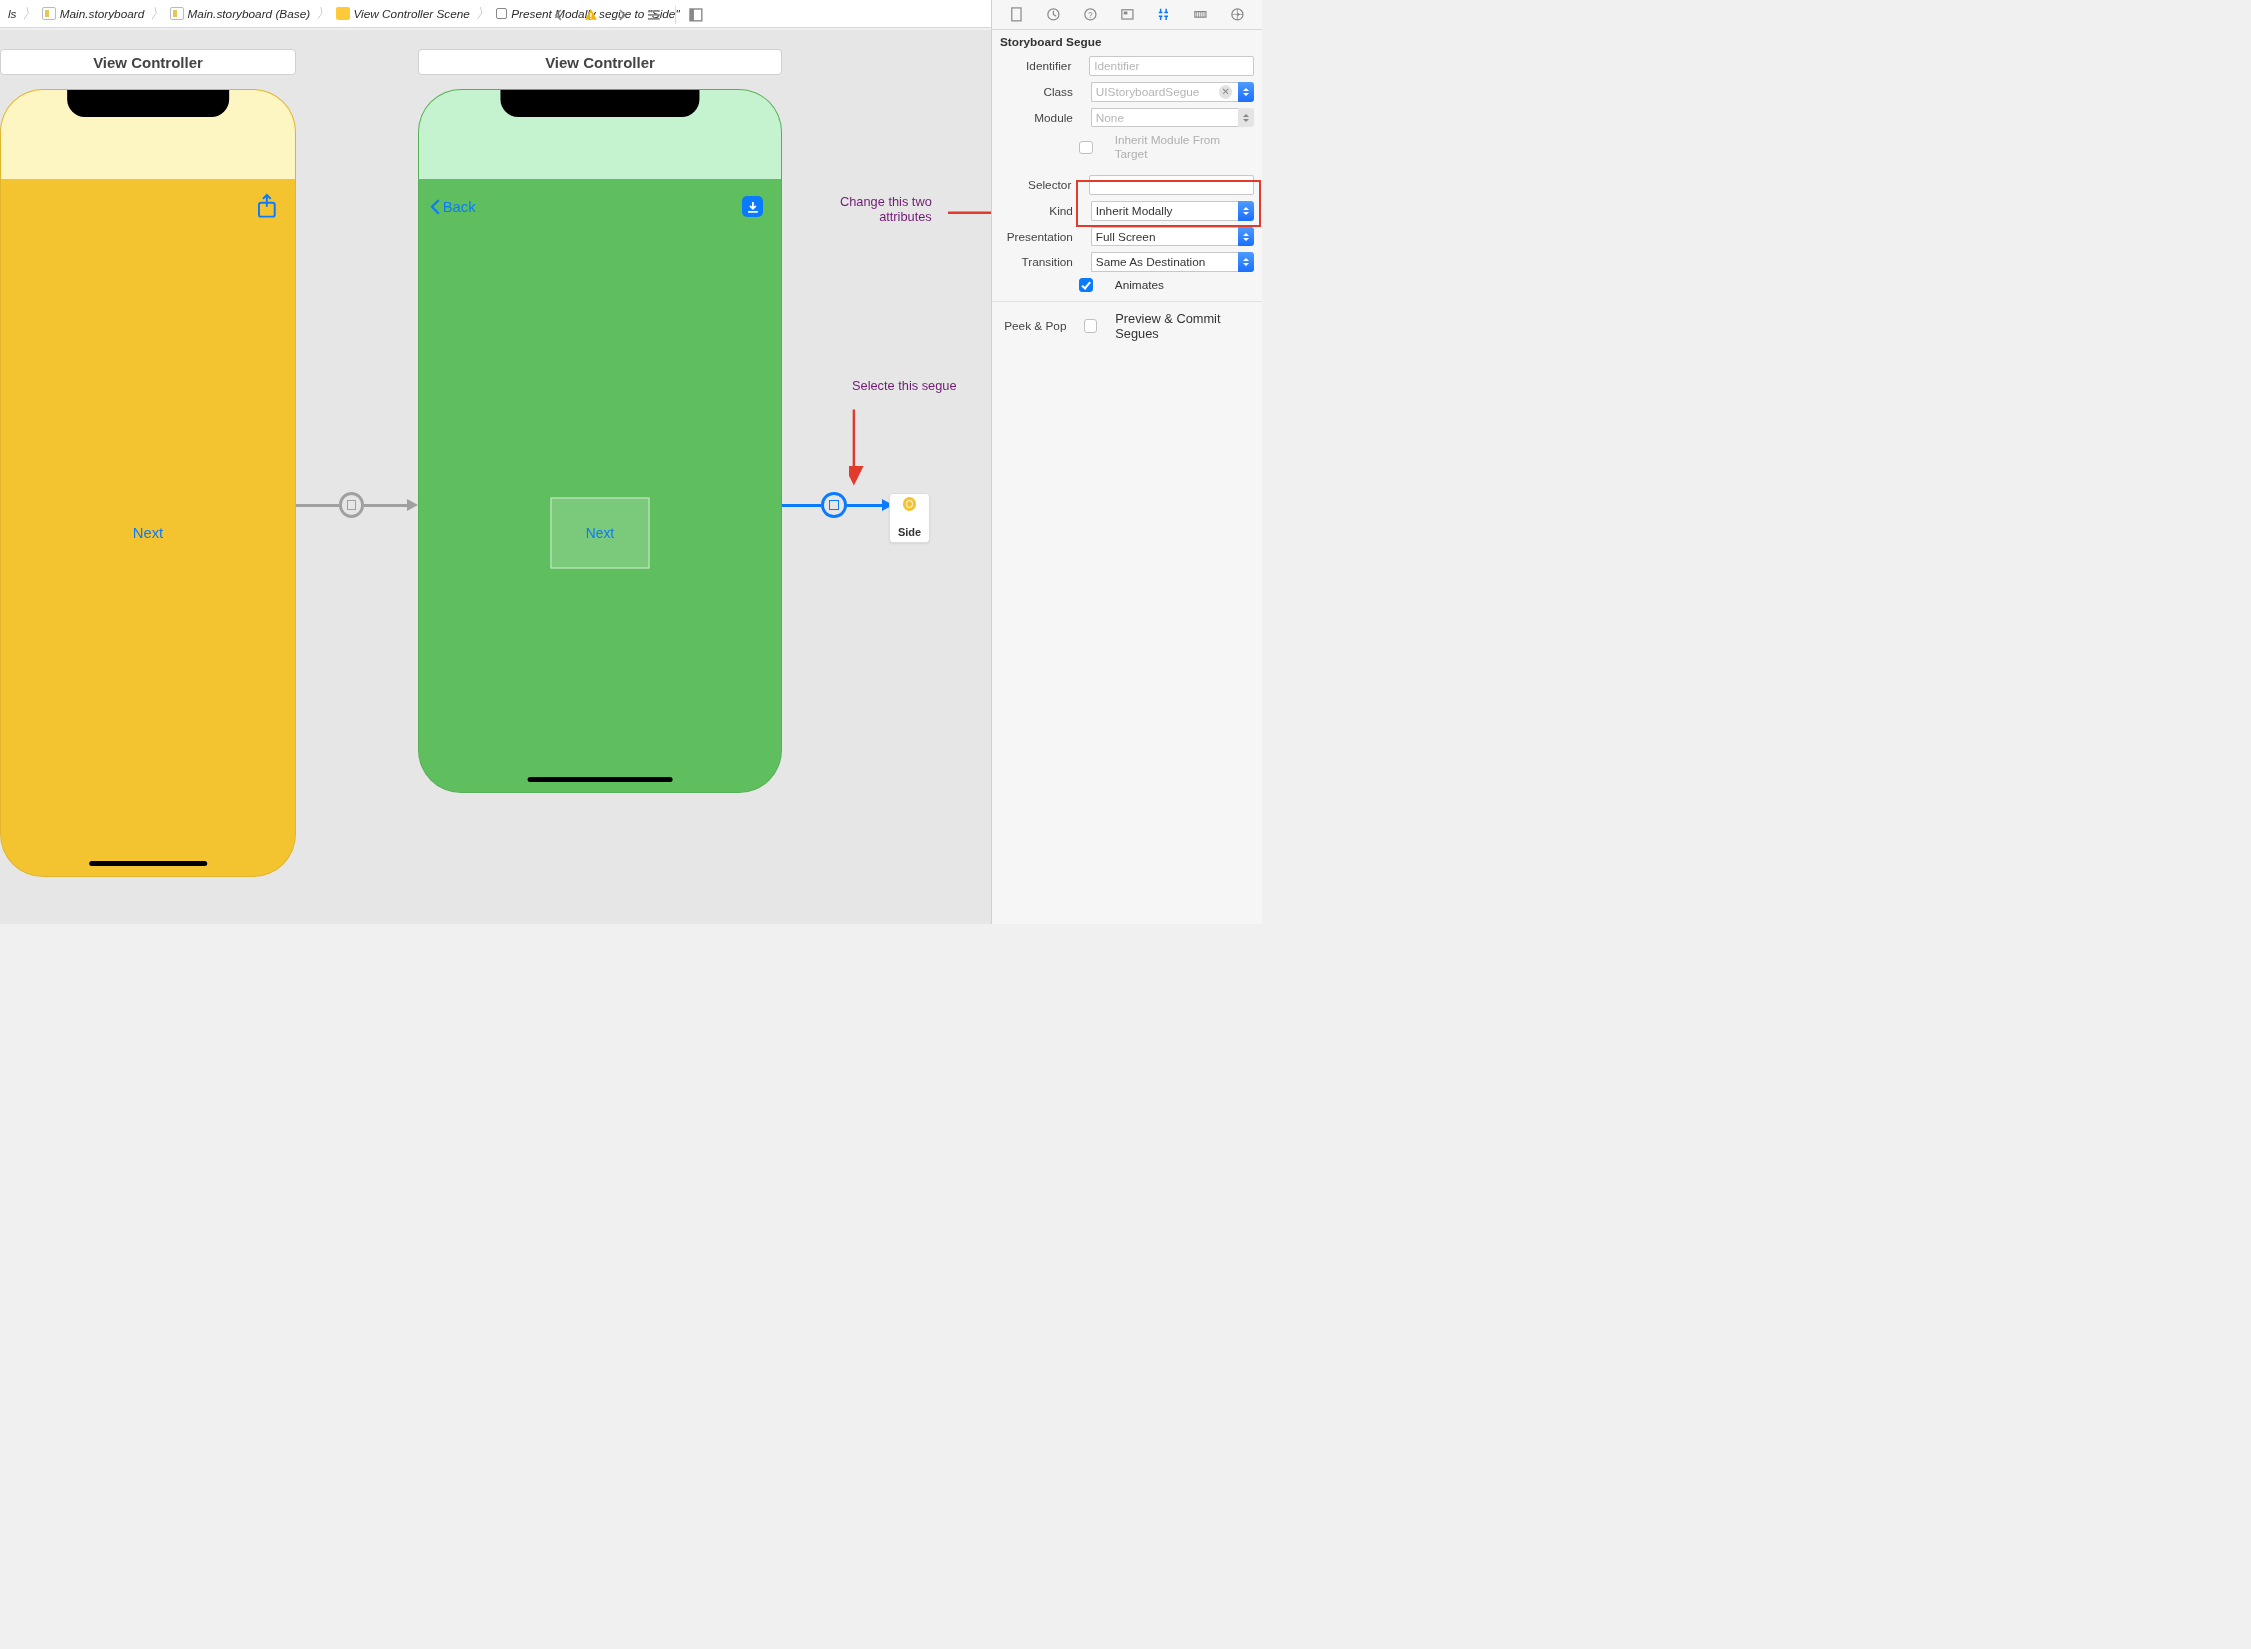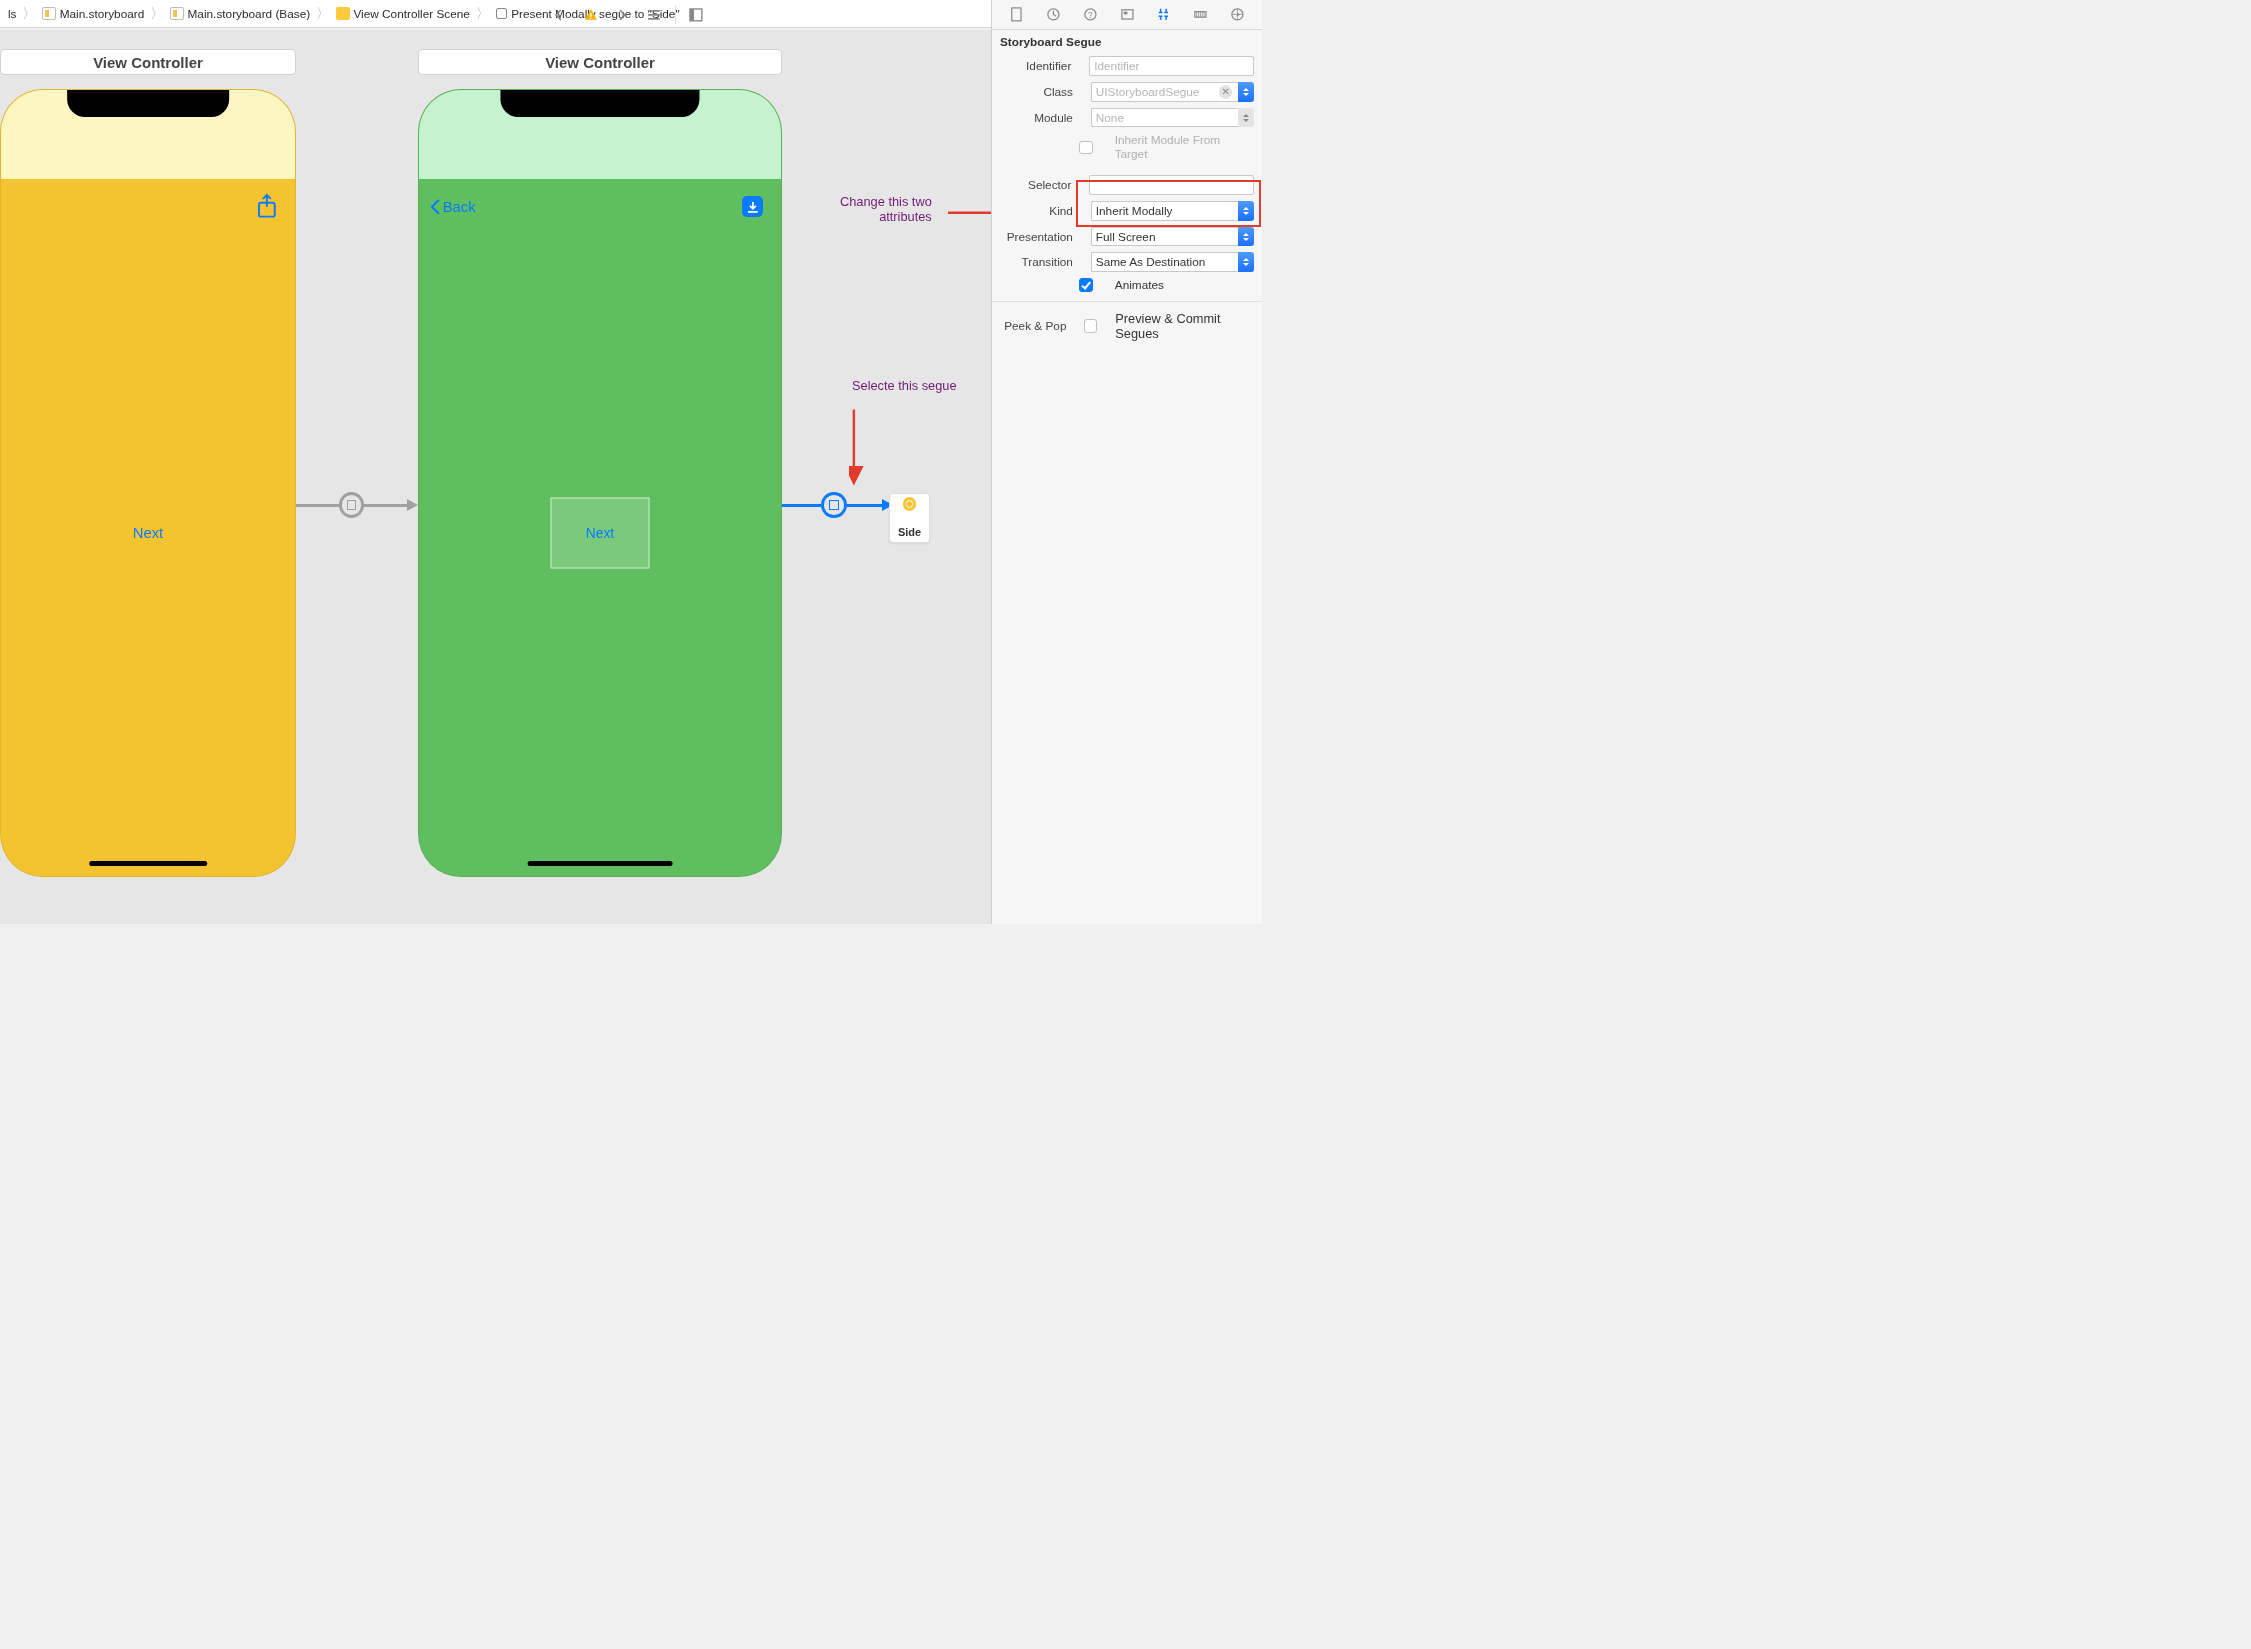--- a/index.html
+++ b/index.html
@@ -20,20 +20,21 @@
     left: 0; top: 0;
     width: 991px;
     height: 28px;
     background: #fff;
     border-bottom: 1px solid #d8d8d8;
     display: flex;
     align-items: center;
     padding: 0 5.9px;
     font-size: 11.8px;
     color: #2b2b2b;
+    font-style: italic;
   }
   .bc-item { display: flex; align-items: center; gap: 3.9px; padding: 0 2px; cursor: default; }
   .bc-sep { color: #aaa; padding: 0 3.9px; font-size: 13.8px; }
   .bc-icon-sb { width:13.8px; height:13.8px; background:#fff; border:1px solid #bbb; border-radius:2px; position:relative; }
   .bc-icon-sb::after { content:""; position:absolute; left:2px; top:2px; width:3.9px; height:7.9px; background:#e7c659; }
   .bc-icon-scene { width:13.8px; height:13.8px; background:#ffca3a; border-radius:2px; }
   .bc-icon-segue { width:11.8px; height:11.8px; border:1.5px solid #888; border-radius:2px; background:#fff; }
 
   .toolbar-right {
     position: absolute;
@@ -112,21 +113,21 @@
   .scene1 .share {
     position:absolute; right:17.7px; top:103px; color:#0a7aff;
   }
   .scene1 .next-btn {
     position:absolute; left:50%; top:443px; transform:translate(-50%,-50%);
     color:#0a7aff; font-size:14.8px;
   }
 
   
   .scene2 { left: 418px; top: 19.7px; width: 364px; }
-  .scene2 .device { width: 364px; height: 788px; background: #5fbf5f; }
+  .scene2 .device { width: 364px; height: 704px; background: #5fbf5f; }
   .scene2 .statusbar { position:absolute; top:0; left:0; right:0; height:89px; background:#c5f3cf; }
   .scene2 .back {
     position:absolute; left:9.9px; top:108px; color:#0a7aff; font-size:14.8px;
     display:flex; align-items:center; gap:2px;
   }
   .scene2 .dl {
     position:absolute; right:17.7px; top:106px; width:21.7px; height:21.7px;
     background:#0a7aff; border-radius:4.9px; display:flex; align-items:center; justify-content:center;
   }
   .scene2 .dl svg { width:13.8px; height:13.8px; fill:#fff; }

